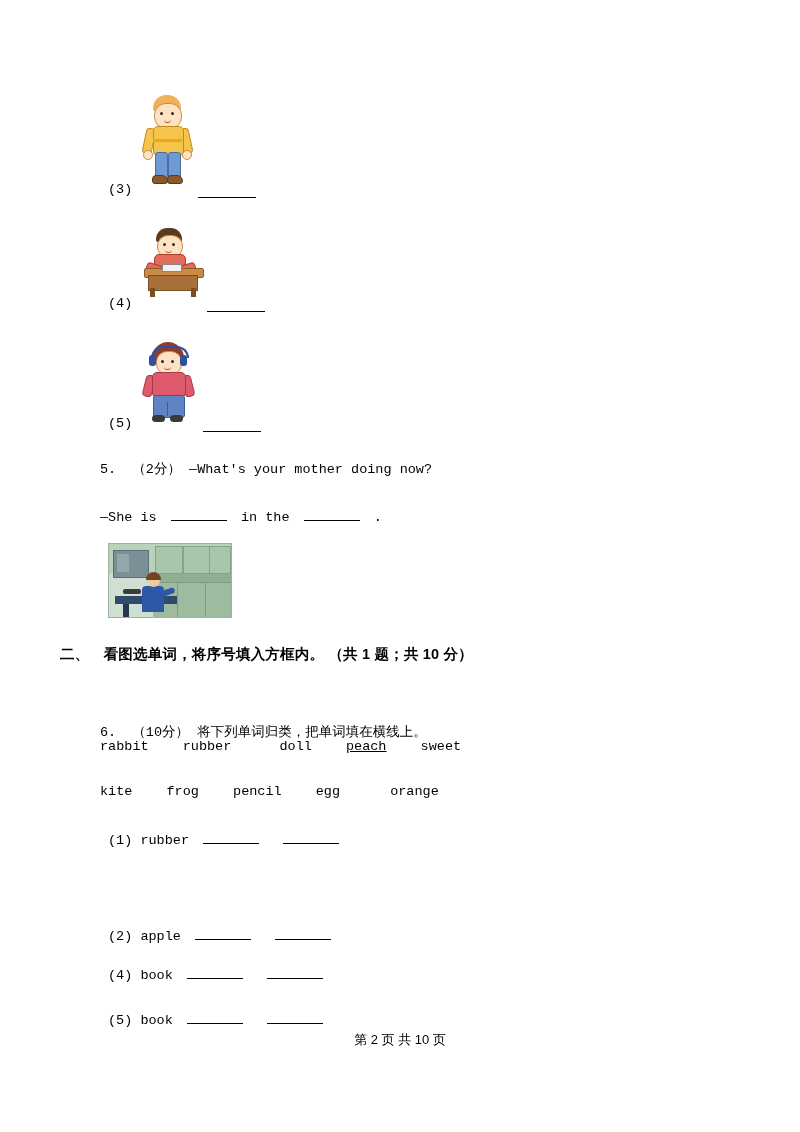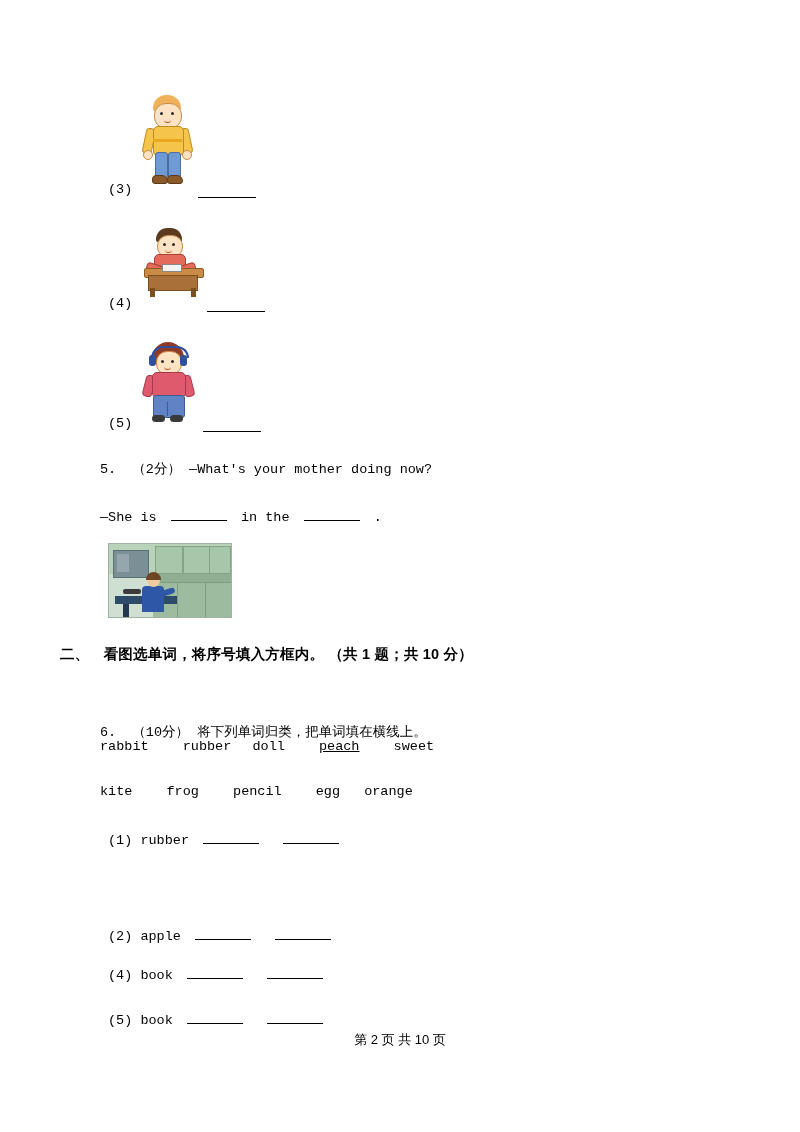--- a/index.html
+++ b/index.html
@@ -261,31 +261,31 @@
 
   <div class="q-line" style="left:100px; top:692px;margin-top:31px;">
     <span>6.</span>
     <span style="margin-left:8px;">（10分）</span>
     <span>将下列单词归类，把单词填在横线上。</span>
   </div>
 
   <div class="q-line" style="left:100px; top:739px;">
     <span>rabbit</span>
     <span style="margin-left:26px;">rubber</span>
-    <span style="margin-left:13px;">doll</span>
+    <span style="margin-left:40px;">doll</span>
     <span style="margin-left:26px;text-decoration:underline;">peach</span>
     <span style="margin-left:26px;">sweet</span>
   </div>
 
   <div class="q-line" style="left:100px; top:784px;">
     <span>kite</span>
     <span style="margin-left:26px;">frog</span>
     <span style="margin-left:26px;">pencil</span>
     <span style="margin-left:26px;">egg</span>
-    <span style="margin-left:16px;text-align:right;">orange</span>
+    <span style="margin-left:42px;text-align:right;">orange</span>
   </div>
 
   <div class="q-line" style="left:108px; top:830px;">
     <span>(1)</span>
     <span>rubber</span>
     <span class="blank" style="width:56px; margin-left:6px;"></span>
     <span class="blank" style="width:56px; margin-left:16px;"></span>
   </div>
 
   <div class="q-line" style="left:108px; top:926px;">

